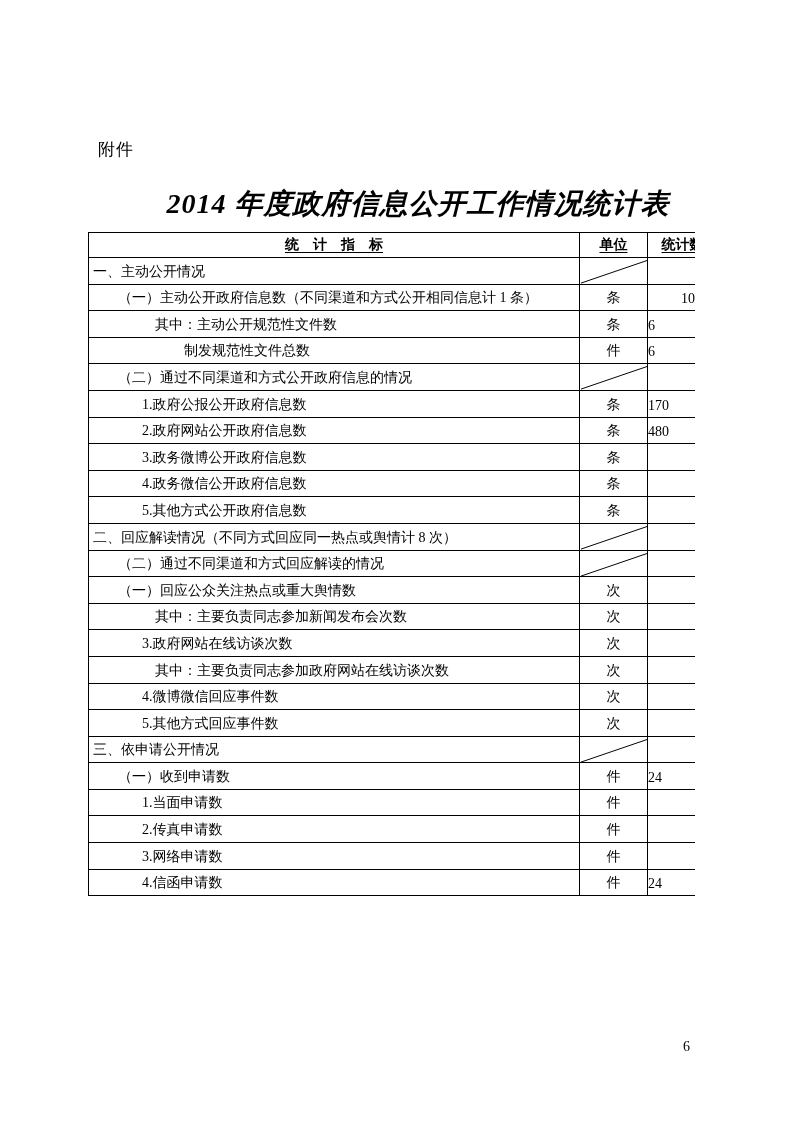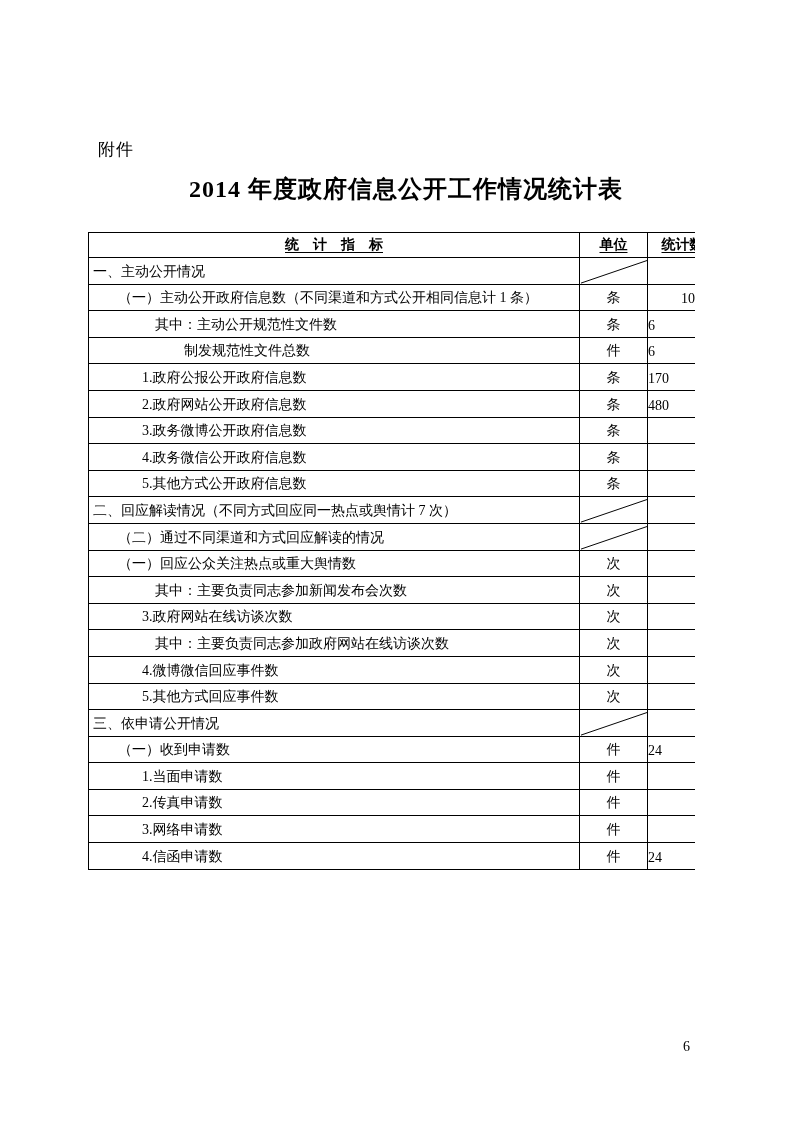--- a/index.html
+++ b/index.html
@@ -5,22 +5,22 @@
   html, body { margin:0; padding:0; background:#ffffff; }
   .page {
     position:relative; width:695px; height:1122px; background:#ffffff;
     font-family:"Liberation Serif","DejaVu Serif",serif; color:#000;
     overflow:hidden;
   }
   .attachment {
     position:absolute; left:98px; top:138px; font-size:17px; letter-spacing:1px;
   }
   .title {
-    position:absolute; left:82px; top:169px; width:640px; margin:4px;
-    text-align:center; font-size:24px; font-weight:bold; letter-spacing:1px;
+    position:absolute; left:82px; top:169px; width:640px; margin:16px;
+    text-align:center; font-size:28px; font-weight:bold; letter-spacing:1px;font-style:italic;
   }
   .subtitle {
     position:absolute; left:82px; top:211px; width:640px;
     text-align:center; font-size:16px; font-weight:bold; font-style:italic;
     letter-spacing:2px;
   }
   table.stats {
     position:absolute; left:88px; top:232px; width:629px;
     border-collapse:collapse; table-layout:fixed;
   }
@@ -96,20 +96,29 @@
           <td class="cell-ind"><span class="ind-3">其中：主动公开规范性文件数</span></td>
           <td class="cell-unit">条</td>
           <td class="cell-count">6</td>
         </tr>
         <tr>
           <td class="cell-ind"><span class="ind-4">制发规范性文件总数</span></td>
           <td class="cell-unit">件</td>
           <td class="cell-count">6</td>
         </tr>
         <tr>
+          <td class="cell-ind"><span class="ind-1">（二）通过不同渠道和方式公开政府信息的情况</span></td>
+          <td class="cell-unit">
+            <svg class="slash" viewBox="0 0 68 26" preserveAspectRatio="none">
+              <line x1="1" y1="25.5" x2="74" y2="0.5" stroke="#000" stroke-width="1"></line>
+            </svg>
+          </td>
+          <td class="cell-count"></td>
+        </tr>
+        <tr>
           <td class="cell-ind"><span class="ind-2">1.政府公报公开政府信息数</span></td>
           <td class="cell-unit">条</td>
           <td class="cell-count">170</td>
         </tr>
         <tr>
           <td class="cell-ind"><span class="ind-2">2.政府网站公开政府信息数</span></td>
           <td class="cell-unit">条</td>
           <td class="cell-count">480</td>
         </tr>
         <tr>
@@ -121,21 +130,21 @@
           <td class="cell-ind"><span class="ind-2">4.政务微信公开政府信息数</span></td>
           <td class="cell-unit">条</td>
           <td class="cell-count"></td>
         </tr>
         <tr>
           <td class="cell-ind"><span class="ind-2">5.其他方式公开政府信息数</span></td>
           <td class="cell-unit">条</td>
           <td class="cell-count"></td>
         </tr>
         <tr>
-          <td class="cell-ind"><span class="ind-0">二、回应解读情况（不同方式回应同一热点或舆情计 7 次）</span></td>
+          <td class="cell-ind"><span class="ind-0">二、回应解读情况（不同方式回应同一热点或舆情计 8 次）</span></td>
           <td class="cell-unit">
             <svg class="slash" viewBox="0 0 68 26" preserveAspectRatio="none">
               <line x1="1" y1="25.5" x2="74" y2="0.5" stroke="#000" stroke-width="1"></line>
             </svg>
           </td>
           <td class="cell-count"></td>
         </tr>
         <tr>
           <td class="cell-ind"><span class="ind-1">（二）通过不同渠道和方式回应解读的情况</span></td>
           <td class="cell-unit">

